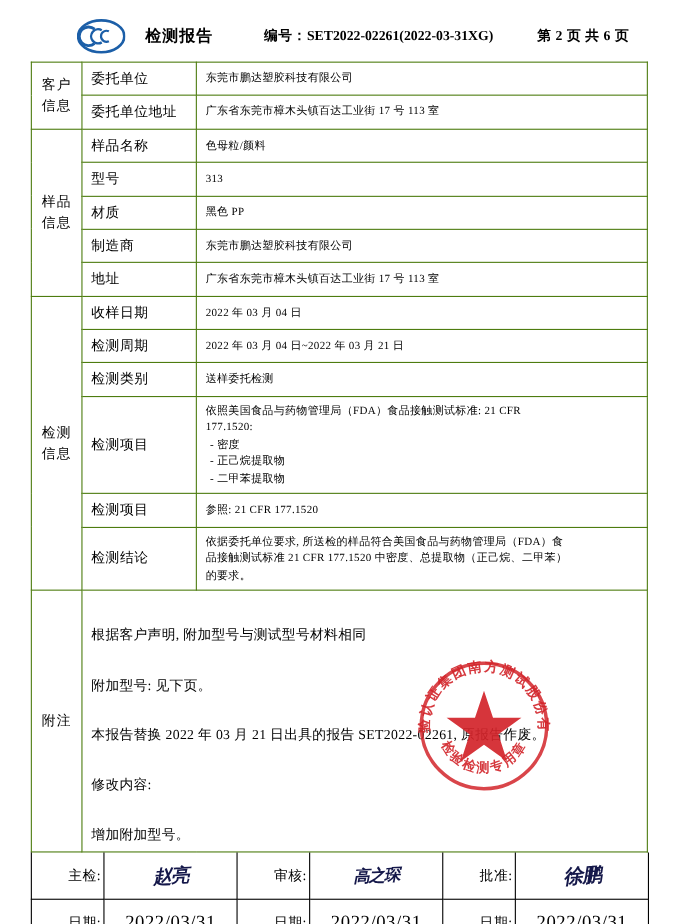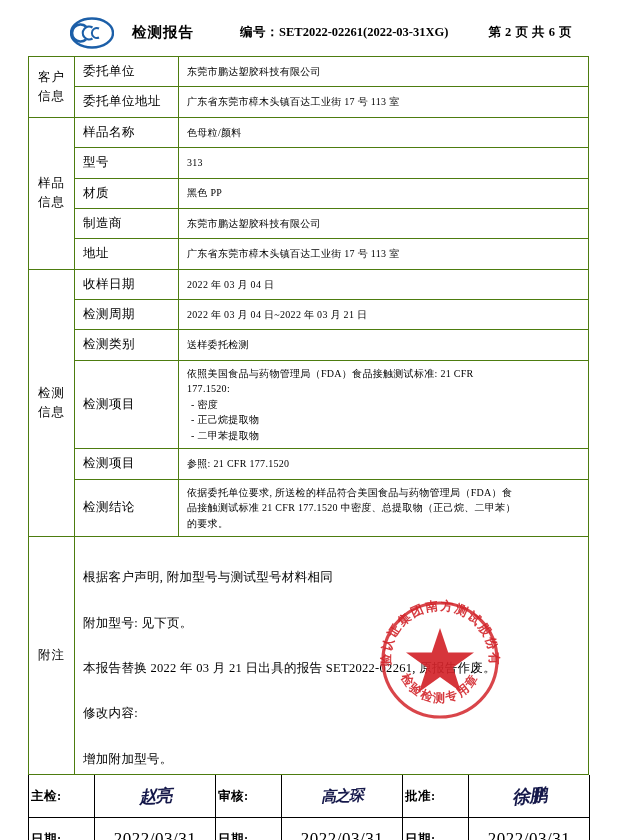--- a/index.html
+++ b/index.html
@@ -121,23 +121,22 @@
   table.sig td {
     border: 1px solid #000;
     border-top: none;
     height: 38px;
     vertical-align: middle;
     padding: 2px 8px;
     letter-spacing: 0.5px;
   }
   table.sig td.lab {
     width: 66px;
-    text-align: left;
+    text-align: right;
     padding: 2px 2px;
-    font-weight: bold;
   }
   table.sig td.sigval {
     text-align: center;
     font-size: 13px;
     position: relative;
   }
   table.sig td.dateval {
     text-align: center;
     font-size: 17px;
     font-family: "Liberation Serif", serif;

